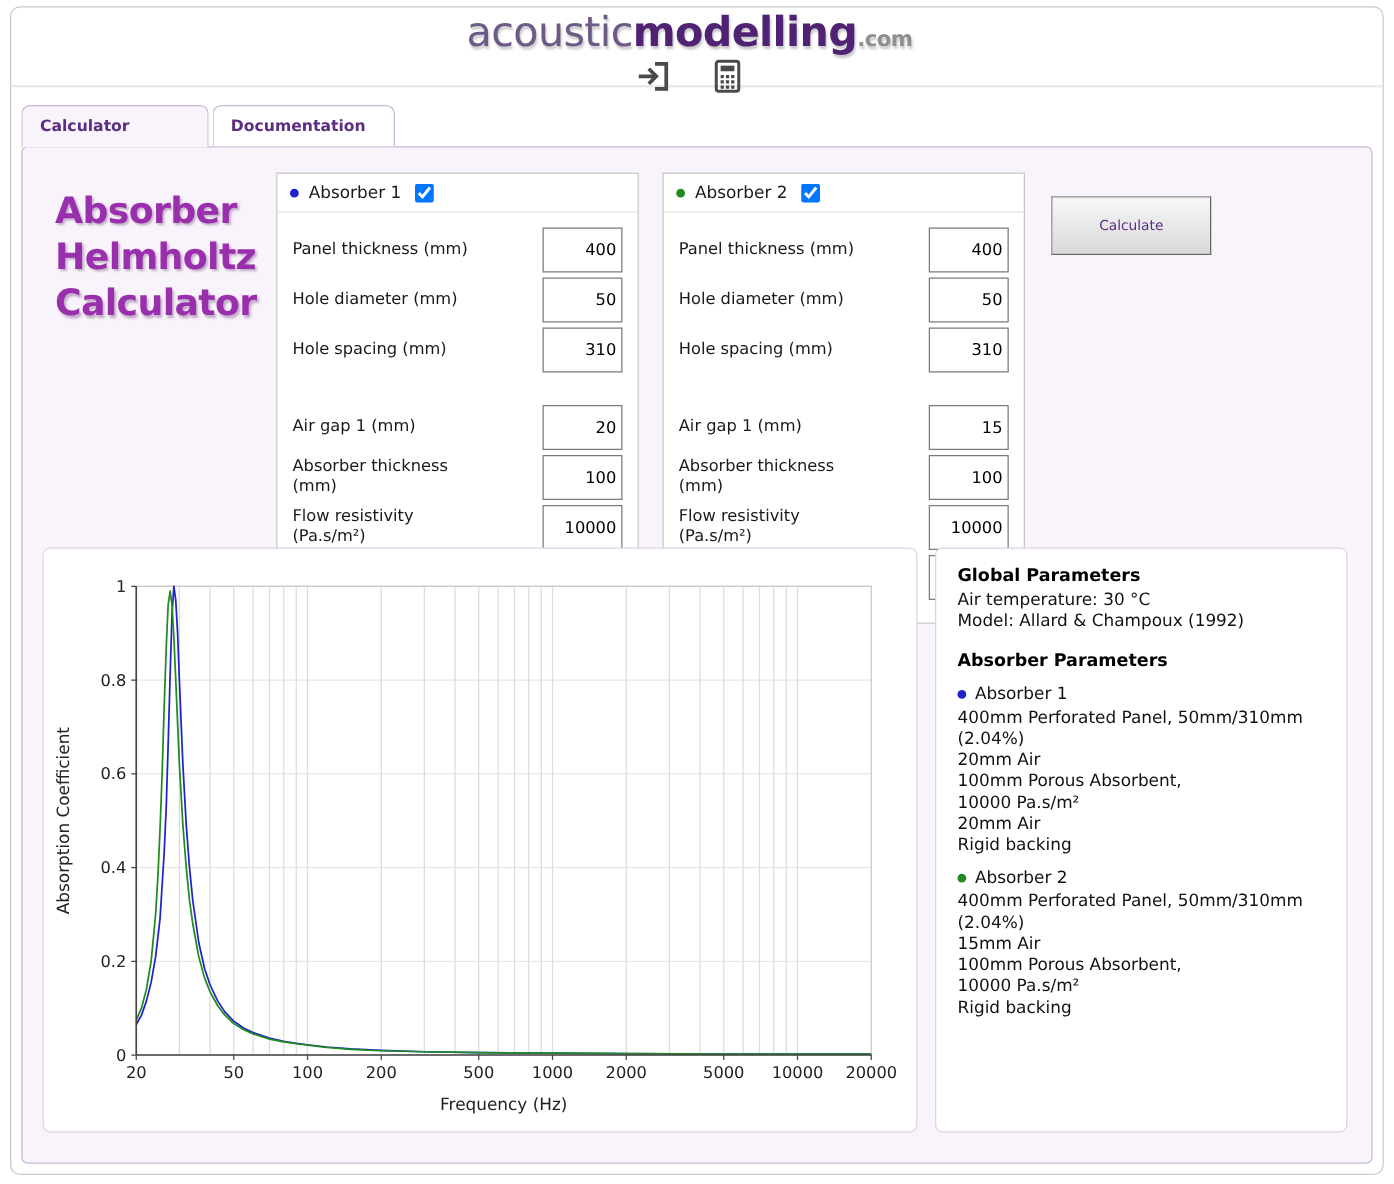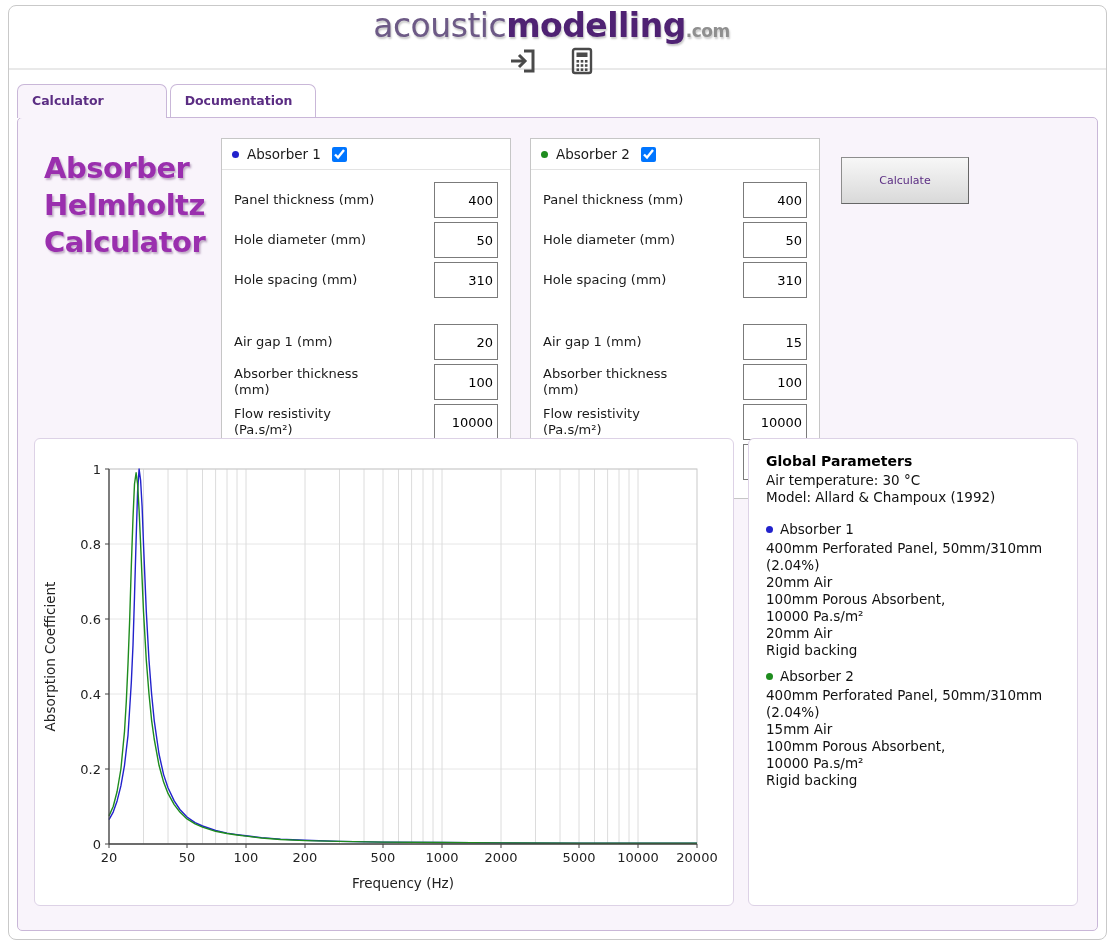--- a/index.html
+++ b/index.html
@@ -271,20 +271,21 @@
           <text x="20" y="217.5" text-anchor="middle" class="axis" transform="rotate(-90 20 217.5)">Absorption Coefficient</text>
         </svg>
     </section>
 
     <aside class="infocard">
       <div class="sect">
         <h3>Global Parameters</h3>
         <div class="iline">Air temperature: 30 °C</div>
         <div class="iline">Model: Allard &amp; Champoux (1992)</div>
       </div>
+      <h3>Absorber Parameters</h3>
       <div>
         <div class="abinfo-head">
           <span class="bullet" style="background: rgb(34, 34, 204);"></span>
           <span>Absorber 1</span>
         </div>
         <div class="iline">400mm Perforated Panel, 50mm/310mm (2.04%)</div>
         <div class="iline">20mm Air</div>
         <div class="iline">100mm Porous Absorbent,</div>
         <div class="iline">10000 Pa.s/m²</div>
         <div class="iline">20mm Air</div>

